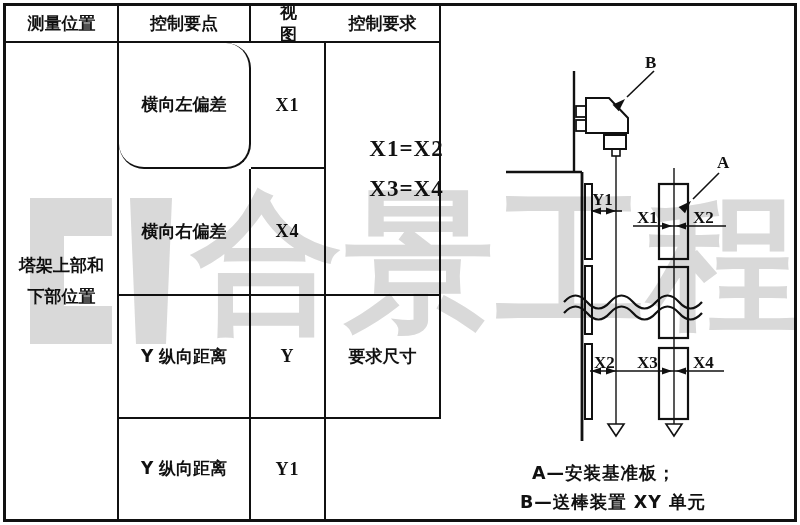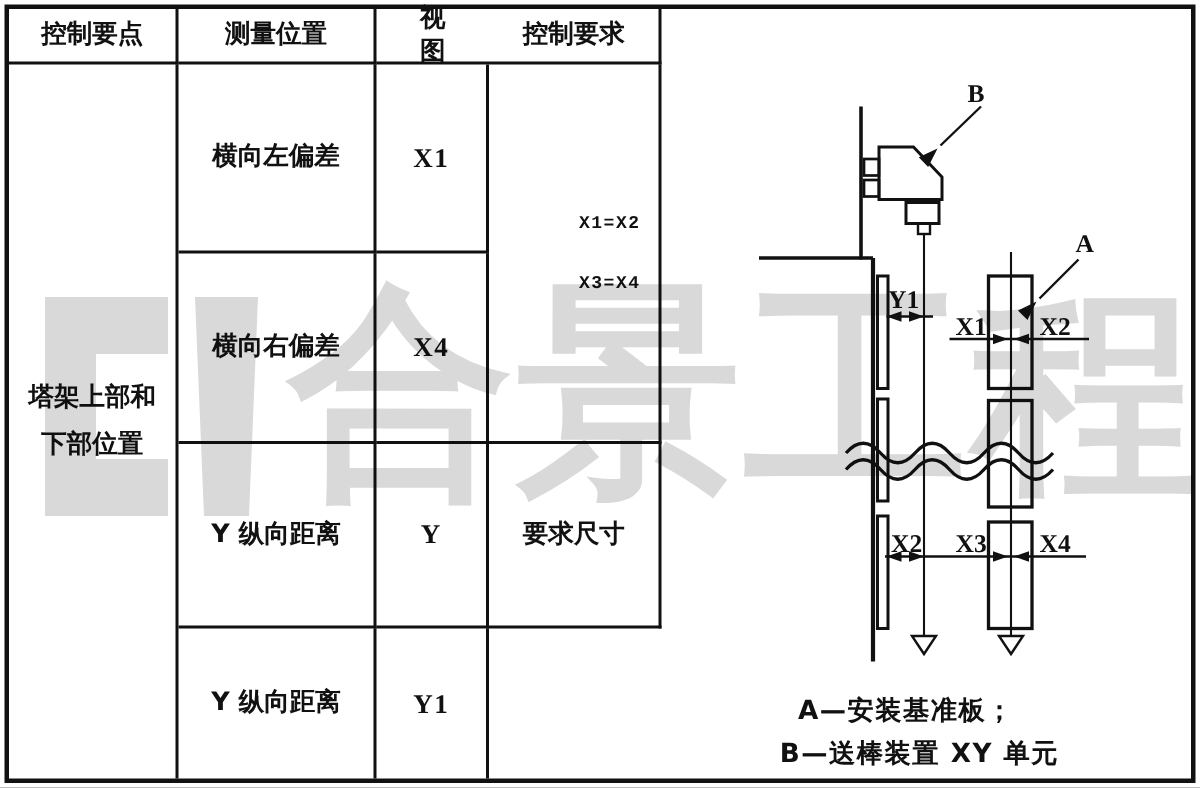--- a/index.html
+++ b/index.html
@@ -8,21 +8,21 @@
   
   #tbl{position:absolute;left:3px;top:3px;width:794px;height:519px;box-sizing:border-box;
        border:3px solid #111;display:grid;
        grid-template-columns:113px 132px 75px 115px 1fr;
        grid-template-rows:37px 126px 127px 123px 1fr;}
   .c{display:flex;flex-direction:column;align-items:center;justify-content:center;
      box-sizing:border-box;font-weight:bold;font-size:17px;line-height:1.25;text-align:center;}
   .br{border-right:2px solid #111;}
   .bb{border-bottom:2px solid #111;}
   .sym{font-family:"Liberation Serif",serif;font-size:18px;letter-spacing:1px;}
-  .eq{font-family:Liberation Mono, monospace;font-size:12px;letter-spacing:1px;line-height:40px;margin-left:48px;}
+  .eq{font-family:Liberation Serif, serif;font-size:23px;letter-spacing:1px;line-height:40px;margin-left:48px;}
   .pos div{line-height:31px;}
   .viewhead span{letter-spacing:42px;margin-right:-42px;}
   
   #diagcell{position:relative;grid-column:5;grid-row:2/6;}
   #diagcell svg{position:absolute;left:0;top:0;}
   svg text{font-family:"Liberation Serif",serif;font-weight:bold;fill:#111;font-size:17px;}
   svg text.cjk{font-family:"DejaVu Sans",sans-serif;font-size:17.5px;letter-spacing:1px;}
   svg .ln{stroke:#111;fill:none;}
   
   #wm{position:absolute;left:0;top:0;width:665px;height:525px;pointer-events:none;
@@ -31,33 +31,33 @@
           font-weight:bold;color:#d9d9d9;white-space:nowrap;letter-spacing:2px;
           font-family:"DejaVu Sans",sans-serif;}
 </style>
 </head>
 <body>
 
 <div id="page">
 
   <div id="tbl">
 
+    <div class="c br bb">测量位置</div>
     <div class="c br bb">控制要点</div>
-    <div class="c br bb">测量位置</div>
     <div class="c bb viewhead">
       <span>视图</span>
     </div>
     <div class="c br bb">控制要求</div>
 
     <div class="c br pos" style="grid-row:2/6;grid-column:1;">
       <div>塔架上部和</div>
       <div>下部位置</div>
     </div>
 
-    <div class="c br bb" style="grid-row:2;grid-column:2;">横向左偏差</div>
+    <div class="c br bb" style="grid-row:2;grid-column:2;border-radius:25px;">横向左偏差</div>
     <div class="c br bb sym" style="grid-row:2;grid-column:3;">X1</div>
 
     <div class="c br bb" style="grid-row:2/4;grid-column:4;">
       <div class="eq">X1=X2</div>
       <div class="eq">X3=X4</div>
     </div>
 
     <div class="c br bb" style="grid-row:3;grid-column:2;">横向右偏差</div>
     <div class="c br bb sym" style="grid-row:3;grid-column:3;">X4</div>
 

